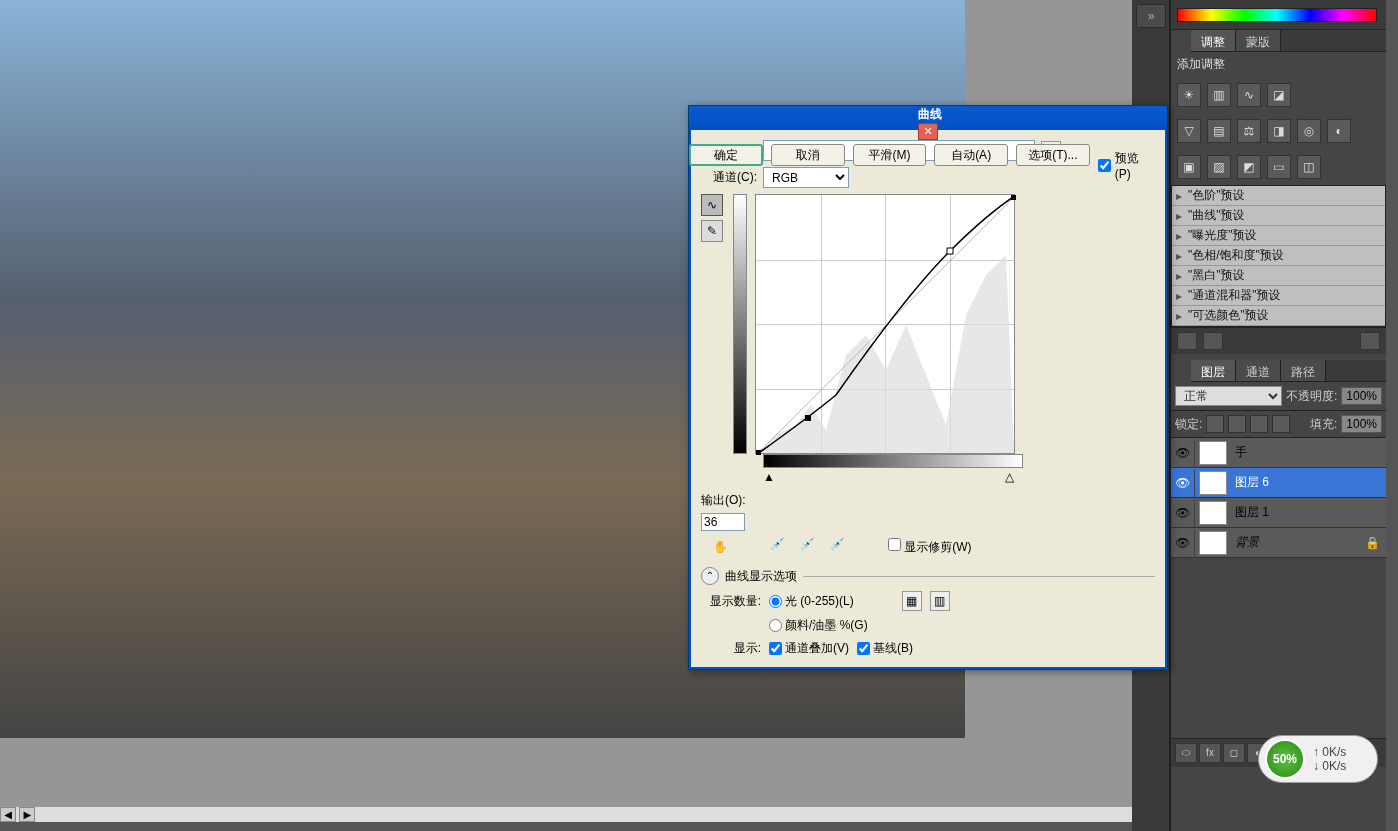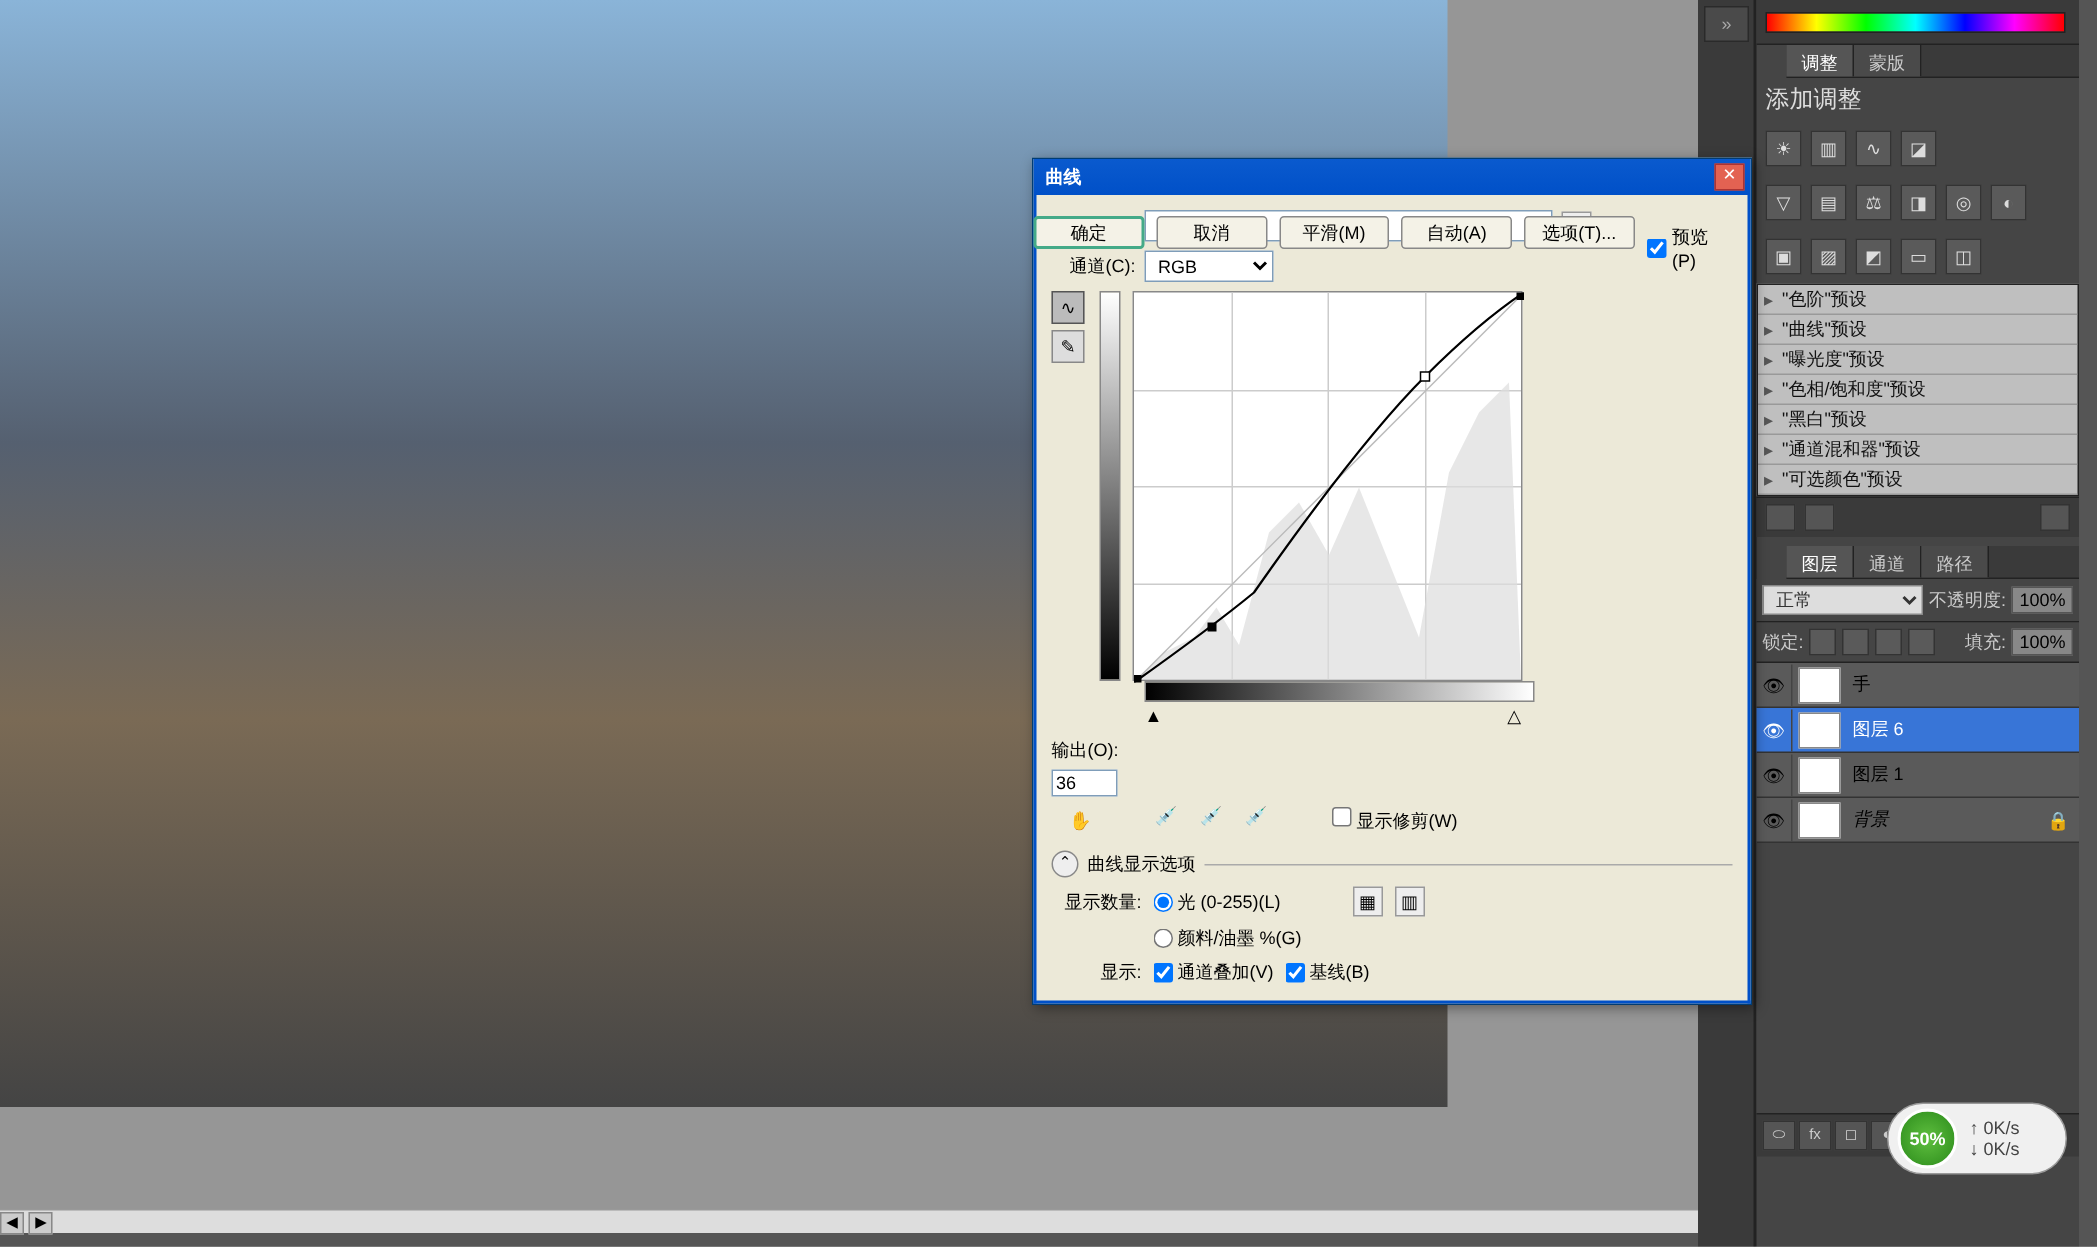--- a/index.html
+++ b/index.html
@@ -12,21 +12,21 @@
 
 .right-panels { position: absolute; left: 1170px; top: 0; width: 216px; height: 831px; background: #454545; border-left: 1px solid #222; }
 .palette-strip { position: absolute; left: 1132px; top: 0; width: 38px; height: 831px; background: #3a3a3a; border-right: 1px solid #222; }
 .palette-strip .palette-collapse-icon { width: 30px; height: 24px; margin: 4px; background: #4a4a4a; border: 1px solid #2a2a2a; text-align: center; line-height: 22px; color: #aaa; cursor: pointer; }
 
 .color-picker { height: 30px; background: #3a3a3a; border-bottom: 1px solid #222; position: relative; }
 .color-gradient { position: absolute; left: 6px; top: 8px; width: 200px; height: 14px; background: linear-gradient(to right, red, yellow, lime, cyan, blue, magenta, red); border: 1px solid #222; }
 .panel-tabs { height: 22px; background: #3a3a3a; display: flex; border-bottom: 1px solid #222; margin-left: 20px; }
 .panel-tab { padding: 4px 10px; color: #ccc; background: #4a4a4a; border-right: 1px solid #222; cursor: pointer; }
 .panel-tab.active { background: #555; color: #fff; }
-.adjust-label { padding: 4px 6px; color: #ddd; font-size: 16px; }
+.adjust-label { padding: 4px 6px; color: #ddd; font-size: 12px; }
 .icon-row { display: flex; gap: 6px; padding: 6px; flex-wrap: wrap; }
 .adj-icon { width: 24px; height: 24px; background: #5a5a5a; border: 1px solid #333; display: flex; align-items: center; justify-content: center; color: #ddd; font-size: 12px; cursor: pointer; }
 .preset-list { background: #bfbfbf; border: 1px solid #222; max-height: 148px; overflow: auto; }
 .preset-item { display: flex; align-items: center; height: 20px; padding: 0 4px; border-bottom: 1px solid #999; color: #111; cursor: pointer; }
 .preset-item .arrow { width: 12px; color: #555; }
 .panel-footer-icons { display: flex; gap: 6px; padding: 4px 6px; background: #3a3a3a; border-top: 1px solid #222; }
 .footer-icon { width: 20px; height: 18px; background: #555; border: 1px solid #333; cursor: pointer; }
 
 .layers-panel .opacity-row { display: flex; align-items: center; gap: 4px; padding: 4px; background: #454545; border-bottom: 1px solid #222; }
 .blend-select { flex: 1; height: 20px; background: #ddd; border: 1px solid #888; padding: 0 4px; color: #333; }
@@ -35,21 +35,21 @@
 .layer-item { display: flex; align-items: center; height: 30px; background: #5a5a5a; border-bottom: 1px solid #333; cursor: pointer; }
 .layer-item.selected { background: #3875d7; color: #fff; }
 .layer-vis { width: 24px; height: 28px; border-right: 1px solid #444; display: flex; align-items: center; justify-content: center; }
 .layer-thumb { width: 28px; height: 24px; background: #fff; border: 1px solid #888; margin: 0 4px; }
 .layer-name { flex: 1; color: inherit; padding-left: 4px; }
 .layers-footer { display: flex; gap: 2px; padding: 4px; background: #3a3a3a; border-top: 1px solid #222; }
 .layers-footer .lf-icon { width: 22px; height: 20px; background: #555; border: 1px solid #333; cursor: pointer; text-align: center; line-height: 18px; color: #ccc; font-size: 10px; }
 
 
 .curves-dialog { position: absolute; left: 688px; top: 105px; width: 480px; background: #ece9d8; border: 1px solid #003c74; box-shadow: 2px 2px 8px rgba(0,0,0,0.4); }
-.dlg-titlebar { height: 24px; background: linear-gradient(to bottom, #0a5ace, #0050c8); display: flex; align-items: center; padding: 0 4px; }
+.dlg-titlebar { height: 24px; background: linear-gradient(to bottom, #0a5ace, #0050c8); display: flex; align-items: center; padding: 0 4px; flex-direction: column; }
 .dlg-title { color: #fff; font-weight: bold; flex: 1; padding-left: 4px; }
 .dlg-close { width: 20px; height: 18px; background: #e36252; border: 1px solid #a33; color: #fff; text-align: center; line-height: 15px; cursor: pointer; font-size: 11px; }
 .dlg-body { padding: 10px; border: 2px solid #0050c8; border-top: none; }
 .dlg-row { display: flex; align-items: center; gap: 6px; margin-bottom: 6px; }
 .dlg-label { width: 56px; text-align: right; color: #000; }
 .dlg-select { flex: 1; height: 21px; background: #fff; border: 1px solid #7f9db9; padding: 0 4px; color: #000; }
 .dlg-select.small { flex: none; width: 86px; }
 .dlg-icon { width: 20px; height: 20px; border: 1px solid #999; background: #eee; cursor: pointer; text-align: center; line-height: 18px; }
 .dlg-btn { width: 76px; height: 22px; background: #f4f2e7; border: 1px solid #888; border-radius: 3px; cursor: pointer; }
 .dlg-btn.default { border: 2px solid #4a8; }

